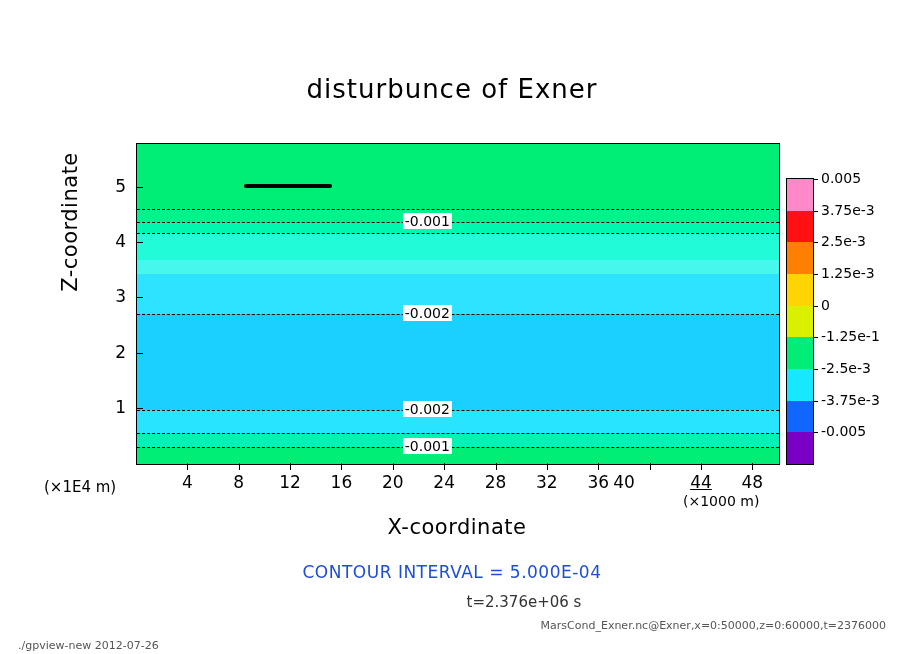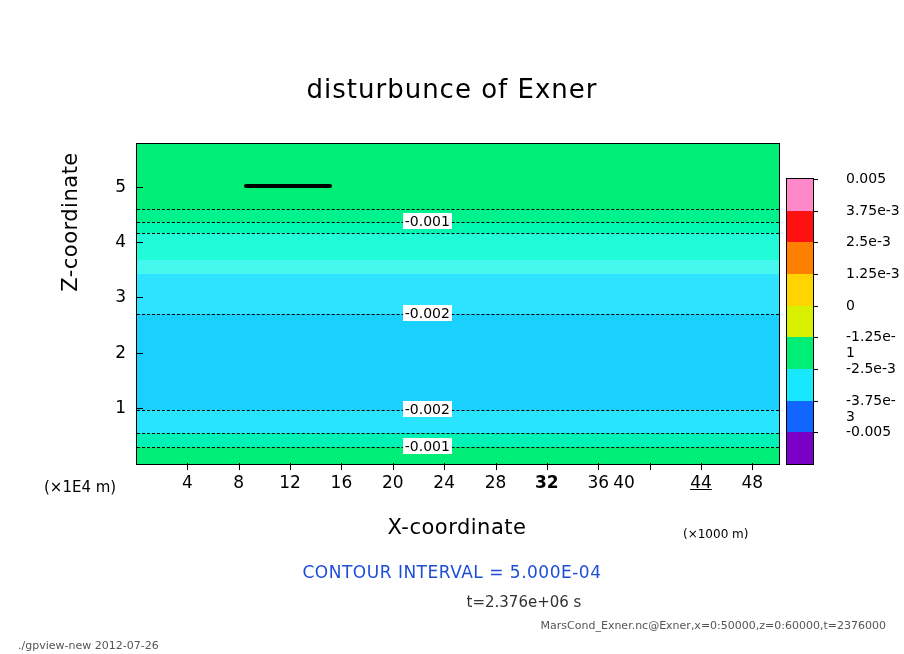--- a/index.html
+++ b/index.html
@@ -68,32 +68,32 @@
     letter-spacing:0.5px;
   }
   #xlabel{
     left:136px;top:515px;width:642px;
     text-align:center;font-size:21px;color:#000;letter-spacing:0.5px;
   }
   #yunit{
     left:44px;top:478px;font-size:15px;color:#000;
   }
   #xunit{
-    left:683px;top:493px;font-size:12px;color:#000;margin-top:34px;
+    left:683px;top:493px;font-size:14px;color:#000;
   }
 
   
   #colorbar{
     left:786px;top:178px;width:26px;height:285px;
     border:1px solid #000;
     overflow:hidden;
   }
   #colorbar .seg{width:100%;}
   .cbtick{position:absolute;left:813px;width:5px;height:1px;background:#000;}
-  .cblabel{position:absolute;left:821px;font-size:14px;color:#000;margin-left:25px;}
+  .cblabel{position:absolute;left:821px;font-size:14px;color:#000;}
 
   
   #contour-interval{
     left:0;top:562px;width:904px;text-align:center;
     font-size:17px;color:#1d4ed8;letter-spacing:0.5px;
   }
   #time-label{
     left:0;top:593px;width:888px;text-align:center;
     font-size:15px;color:#333;
     padding-left:160px;
@@ -150,21 +150,21 @@
     <div class="xticklabel" style="left: 134.08px; top: 9px; width: 40px;">12</div>
     <div class="xtick" style="left: 205.44px;"></div>
     <div class="xticklabel" style="left: 185.44px; top: 9px; width: 40px;">16</div>
     <div class="xtick" style="left: 256.8px;"></div>
     <div class="xticklabel" style="left: 236.8px; top: 9px; width: 40px;">20</div>
     <div class="xtick" style="left: 308.16px;"></div>
     <div class="xticklabel" style="left: 288.16px; top: 9px; width: 40px;">24</div>
     <div class="xtick" style="left: 359.52px;"></div>
     <div class="xticklabel" style="left: 339.52px; top: 9px; width: 40px;">28</div>
     <div class="xtick" style="left: 410.88px;"></div>
-    <div class="xticklabel" style="left: 390.88px; top: 9px; width: 40px; font-weight: bold;">32</div>
+    <div class="xticklabel" style="left: 390.88px; top: 9px; width: 40px;">32</div>
     <div class="xtick" style="left: 462.24px;"></div>
     <div class="xticklabel" style="left: 442.24px; top: 9px; width: 40px;">36</div>
     <div class="xtick" style="left: 513.6px;"></div>
     <div class="xticklabel" style="left: 468px; top: 9px; width: 40px; text-align: center;">40</div>
     <div class="xtick" style="left: 564.96px;"></div>
     <div class="xticklabel" style="left: 544.96px; top: 9px; width: 40px; text-decoration: underline;">44</div>
     <div class="xtick" style="left: 616.32px;"></div>
     <div class="xticklabel" style="left: 596.32px; top: 9px; width: 40px;">48</div>
   </div>
 <div class="abs" id="yaxis-layer" style="left: 136px; top: 143px; width: 2px; height: 320px;">

